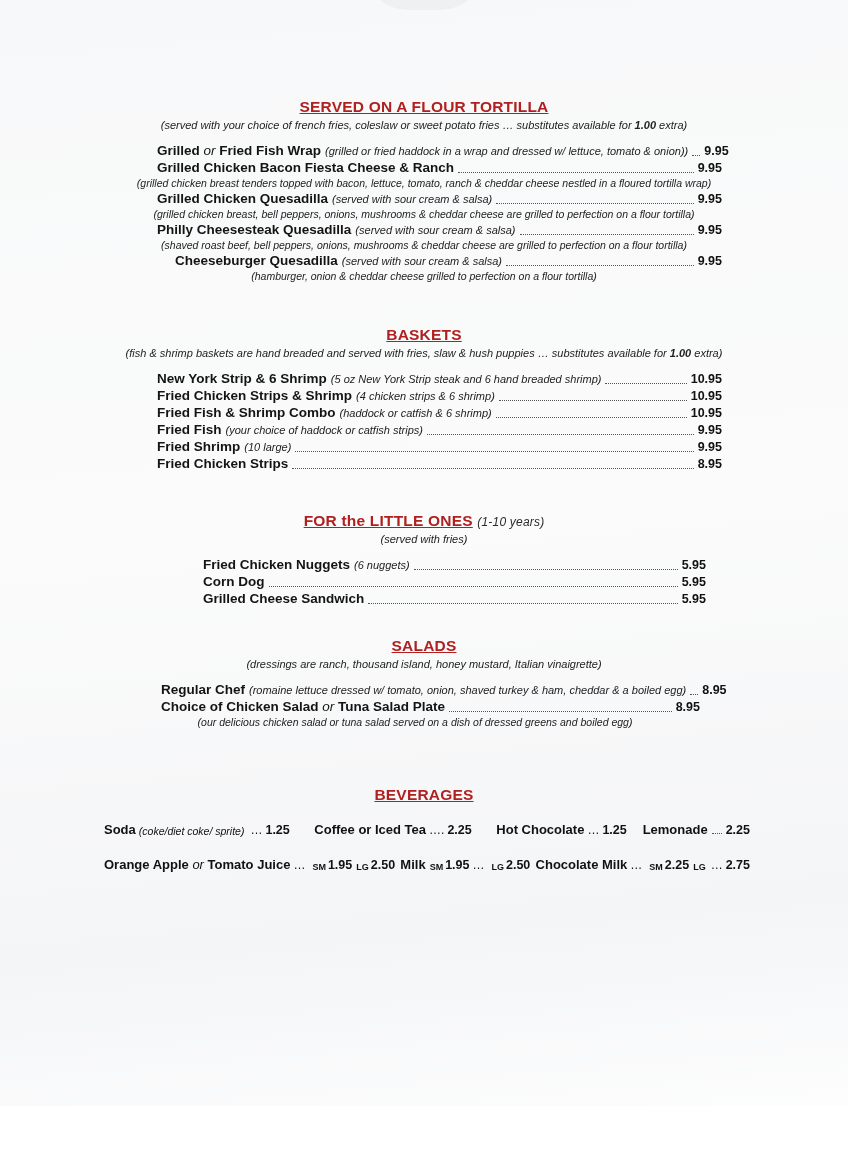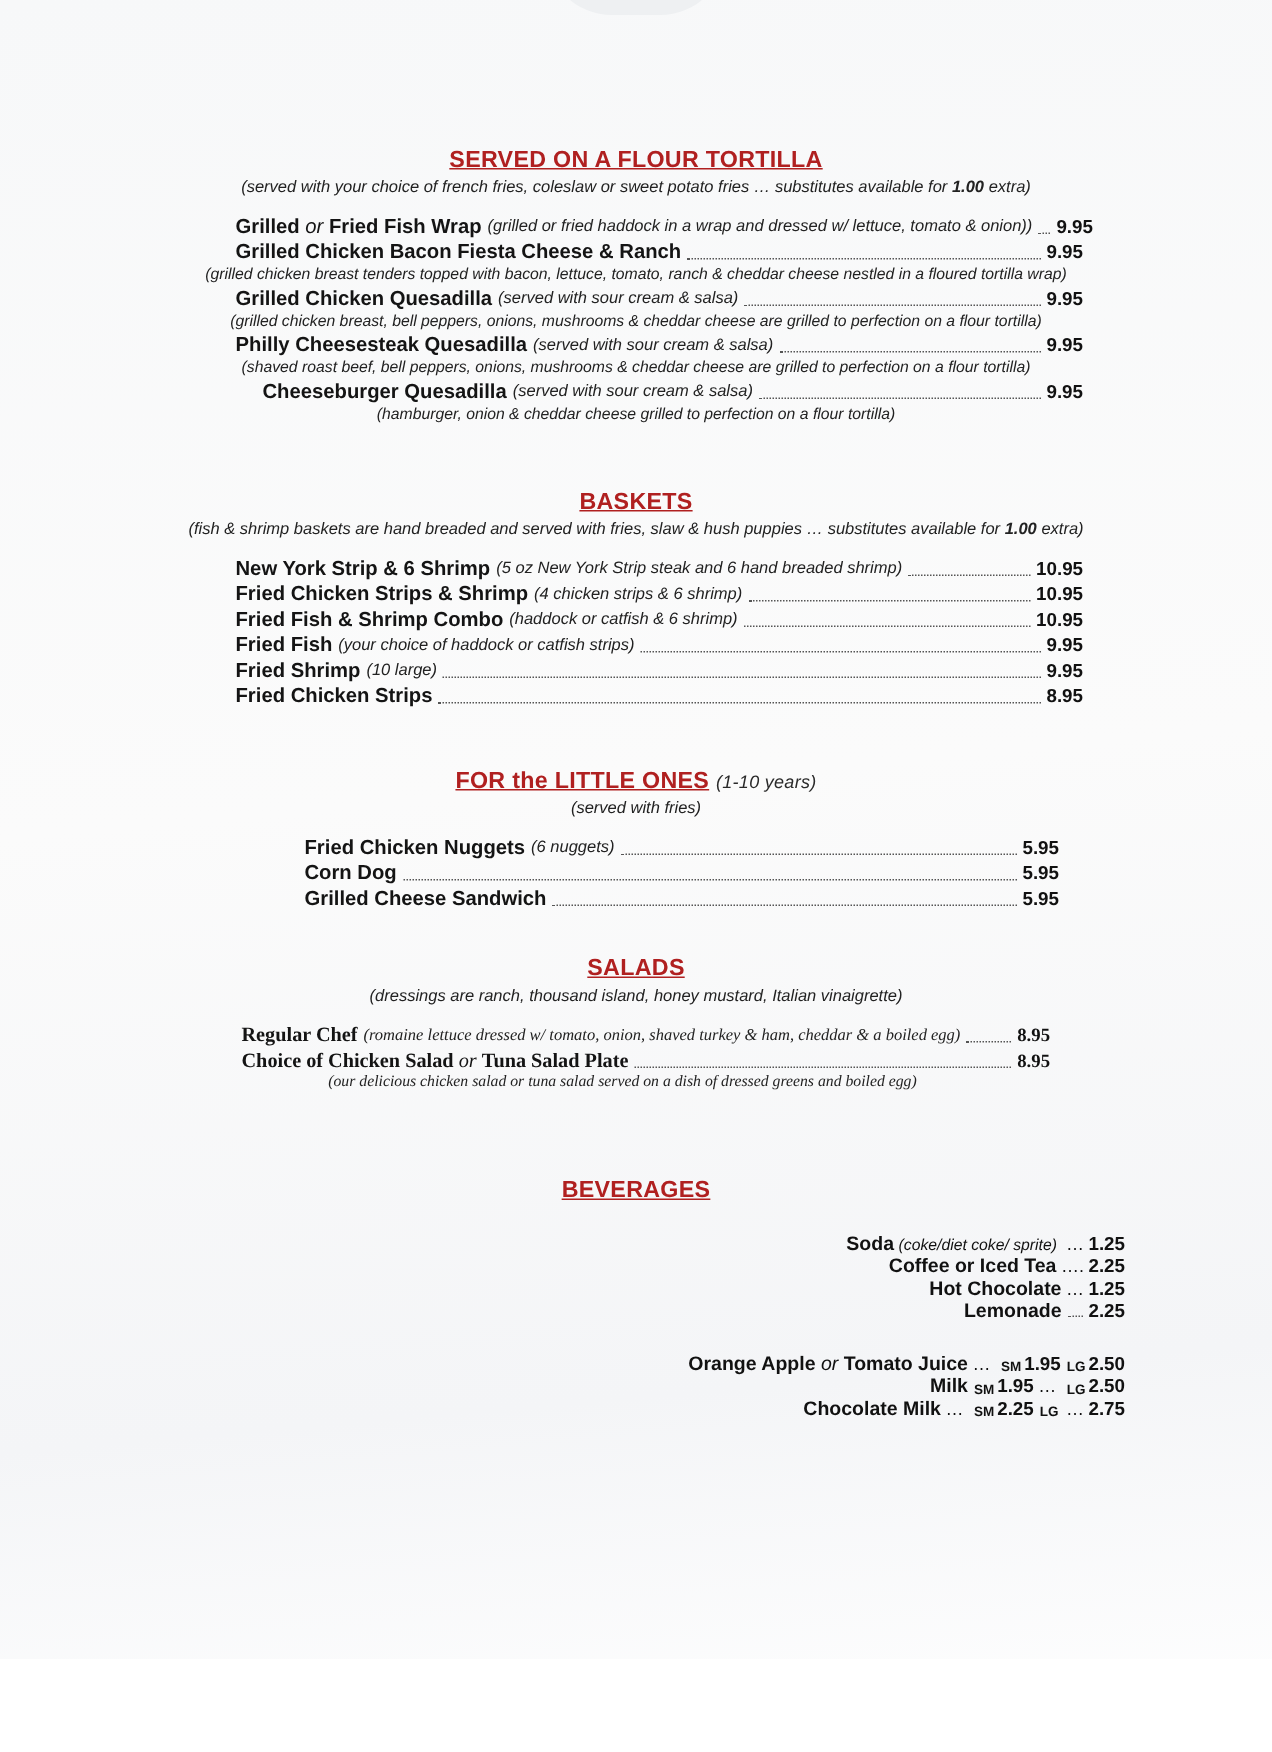--- a/index.html
+++ b/index.html
@@ -124,30 +124,29 @@
   }
 
   .block-tortilla { margin-top: 92px; }
   .block-baskets  { margin-top: 44px; }
   .block-little   { margin-top: 40px; }
   .block-salads   { margin-top: 30px; }
   .block-bev      { margin-top: 58px; }
 
   .narrow-1 { padding: 0 56px 0 56px; }
   .narrow-2 { padding: 0 72px 0 102px; }
-  .narrow-3 { padding: 0 78px 0 60px; font-family: Liberation Serif, serif; }
+  .narrow-3 { padding: 0 78px 0 60px; }
 
   
   .bev-rows { margin-top: 18px; }
   .bev-line {
     display: flex;
     align-items: flex-end;
     font-size: 13px;
     margin-bottom: 20px;
-    flex-direction: column;
   }
   .bev-item {
     display: flex;
     align-items: flex-end;
     white-space: nowrap;
   }
   .bev-name {
     font-weight: bold;
     font-size: 13px;
   }

